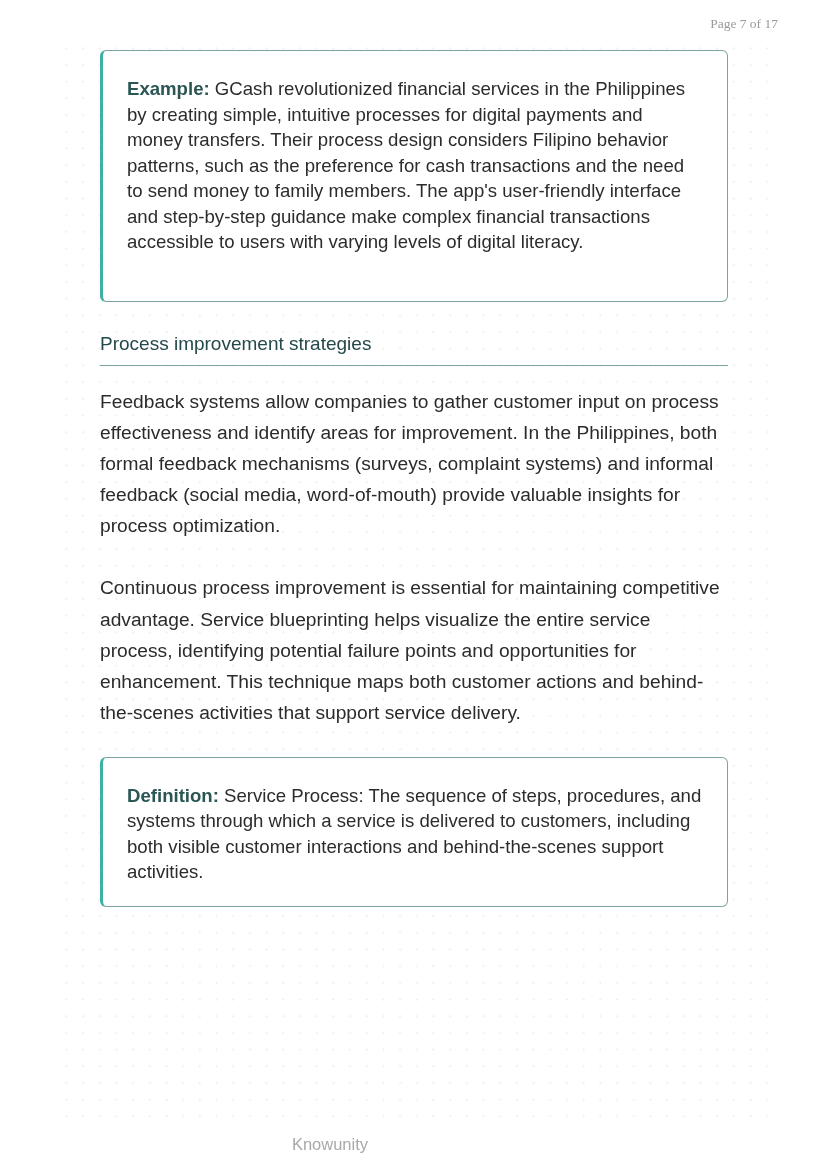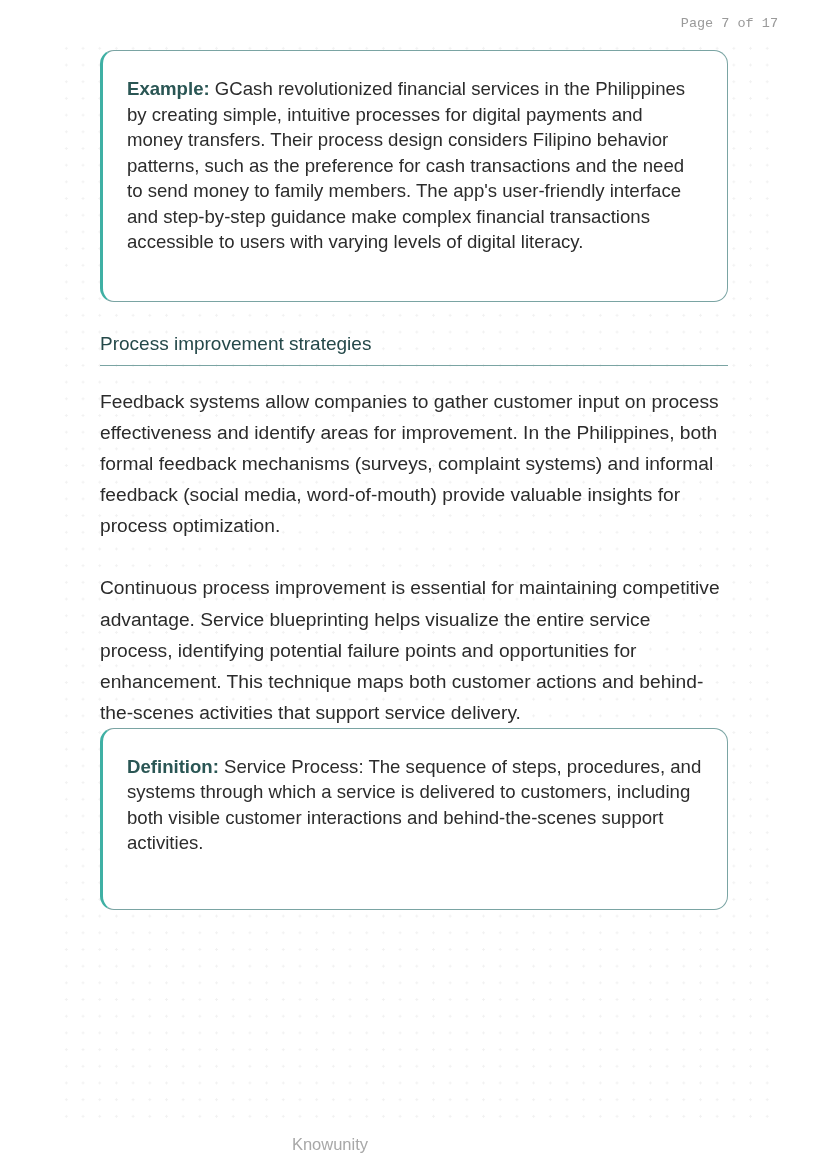--- a/index.html
+++ b/index.html
@@ -23,39 +23,39 @@
     height: 1080px;
     background-image: radial-gradient(circle, #ececec 1px, transparent 1.3px);
     background-size: 16.7px 16.7px;
     opacity: 0.7;
     z-index: 0;
   }
   .page-number {
     position: absolute;
     top: 16px;
     right: 50px;
-    font-family: Liberation Mono, monospace;
+    font-family: Liberation Serif, serif;
     font-size: 13.5px;
     color: #9a9a9a;
     z-index: 1;
   }
   .content {
     position: absolute;
     left: 100px;
     top: 50px;
     width: 628px;
     z-index: 1;
   }
   .callout {
     box-sizing: border-box;
     width: 628px;
     background: #ffffff;
     border: 1.5px solid #7aa4a3;
     border-left: 3.5px solid #3fb0a4;
-    border-radius: 14px;
+    border-radius: 6px;
     padding: 25px 24px 24px 24px;
     font-size: 18.6px;
     line-height: 25.5px;
     color: #2c2c2c;
   }
   .callout .label {
     font-weight: bold;
     color: #2a5654;
   }
   .callout.example {
@@ -76,21 +76,22 @@
     line-height: 31.1px;
     color: #2b2b2b;
   }
   .para.p1 {
     margin-top: 31px;
   }
   .para.p2 {
     margin-top: 20px;
   }
   .callout.definition {
-    height: 182px;
+    margin-top: 29px;
+    height: 150px;
   }
   .footer {
     position: absolute;
     left: 0;
     width: 660px;
     top: 1135px;
     text-align: center;
     font-size: 16.5px;
     color: #a8a8a8;
     z-index: 1;

